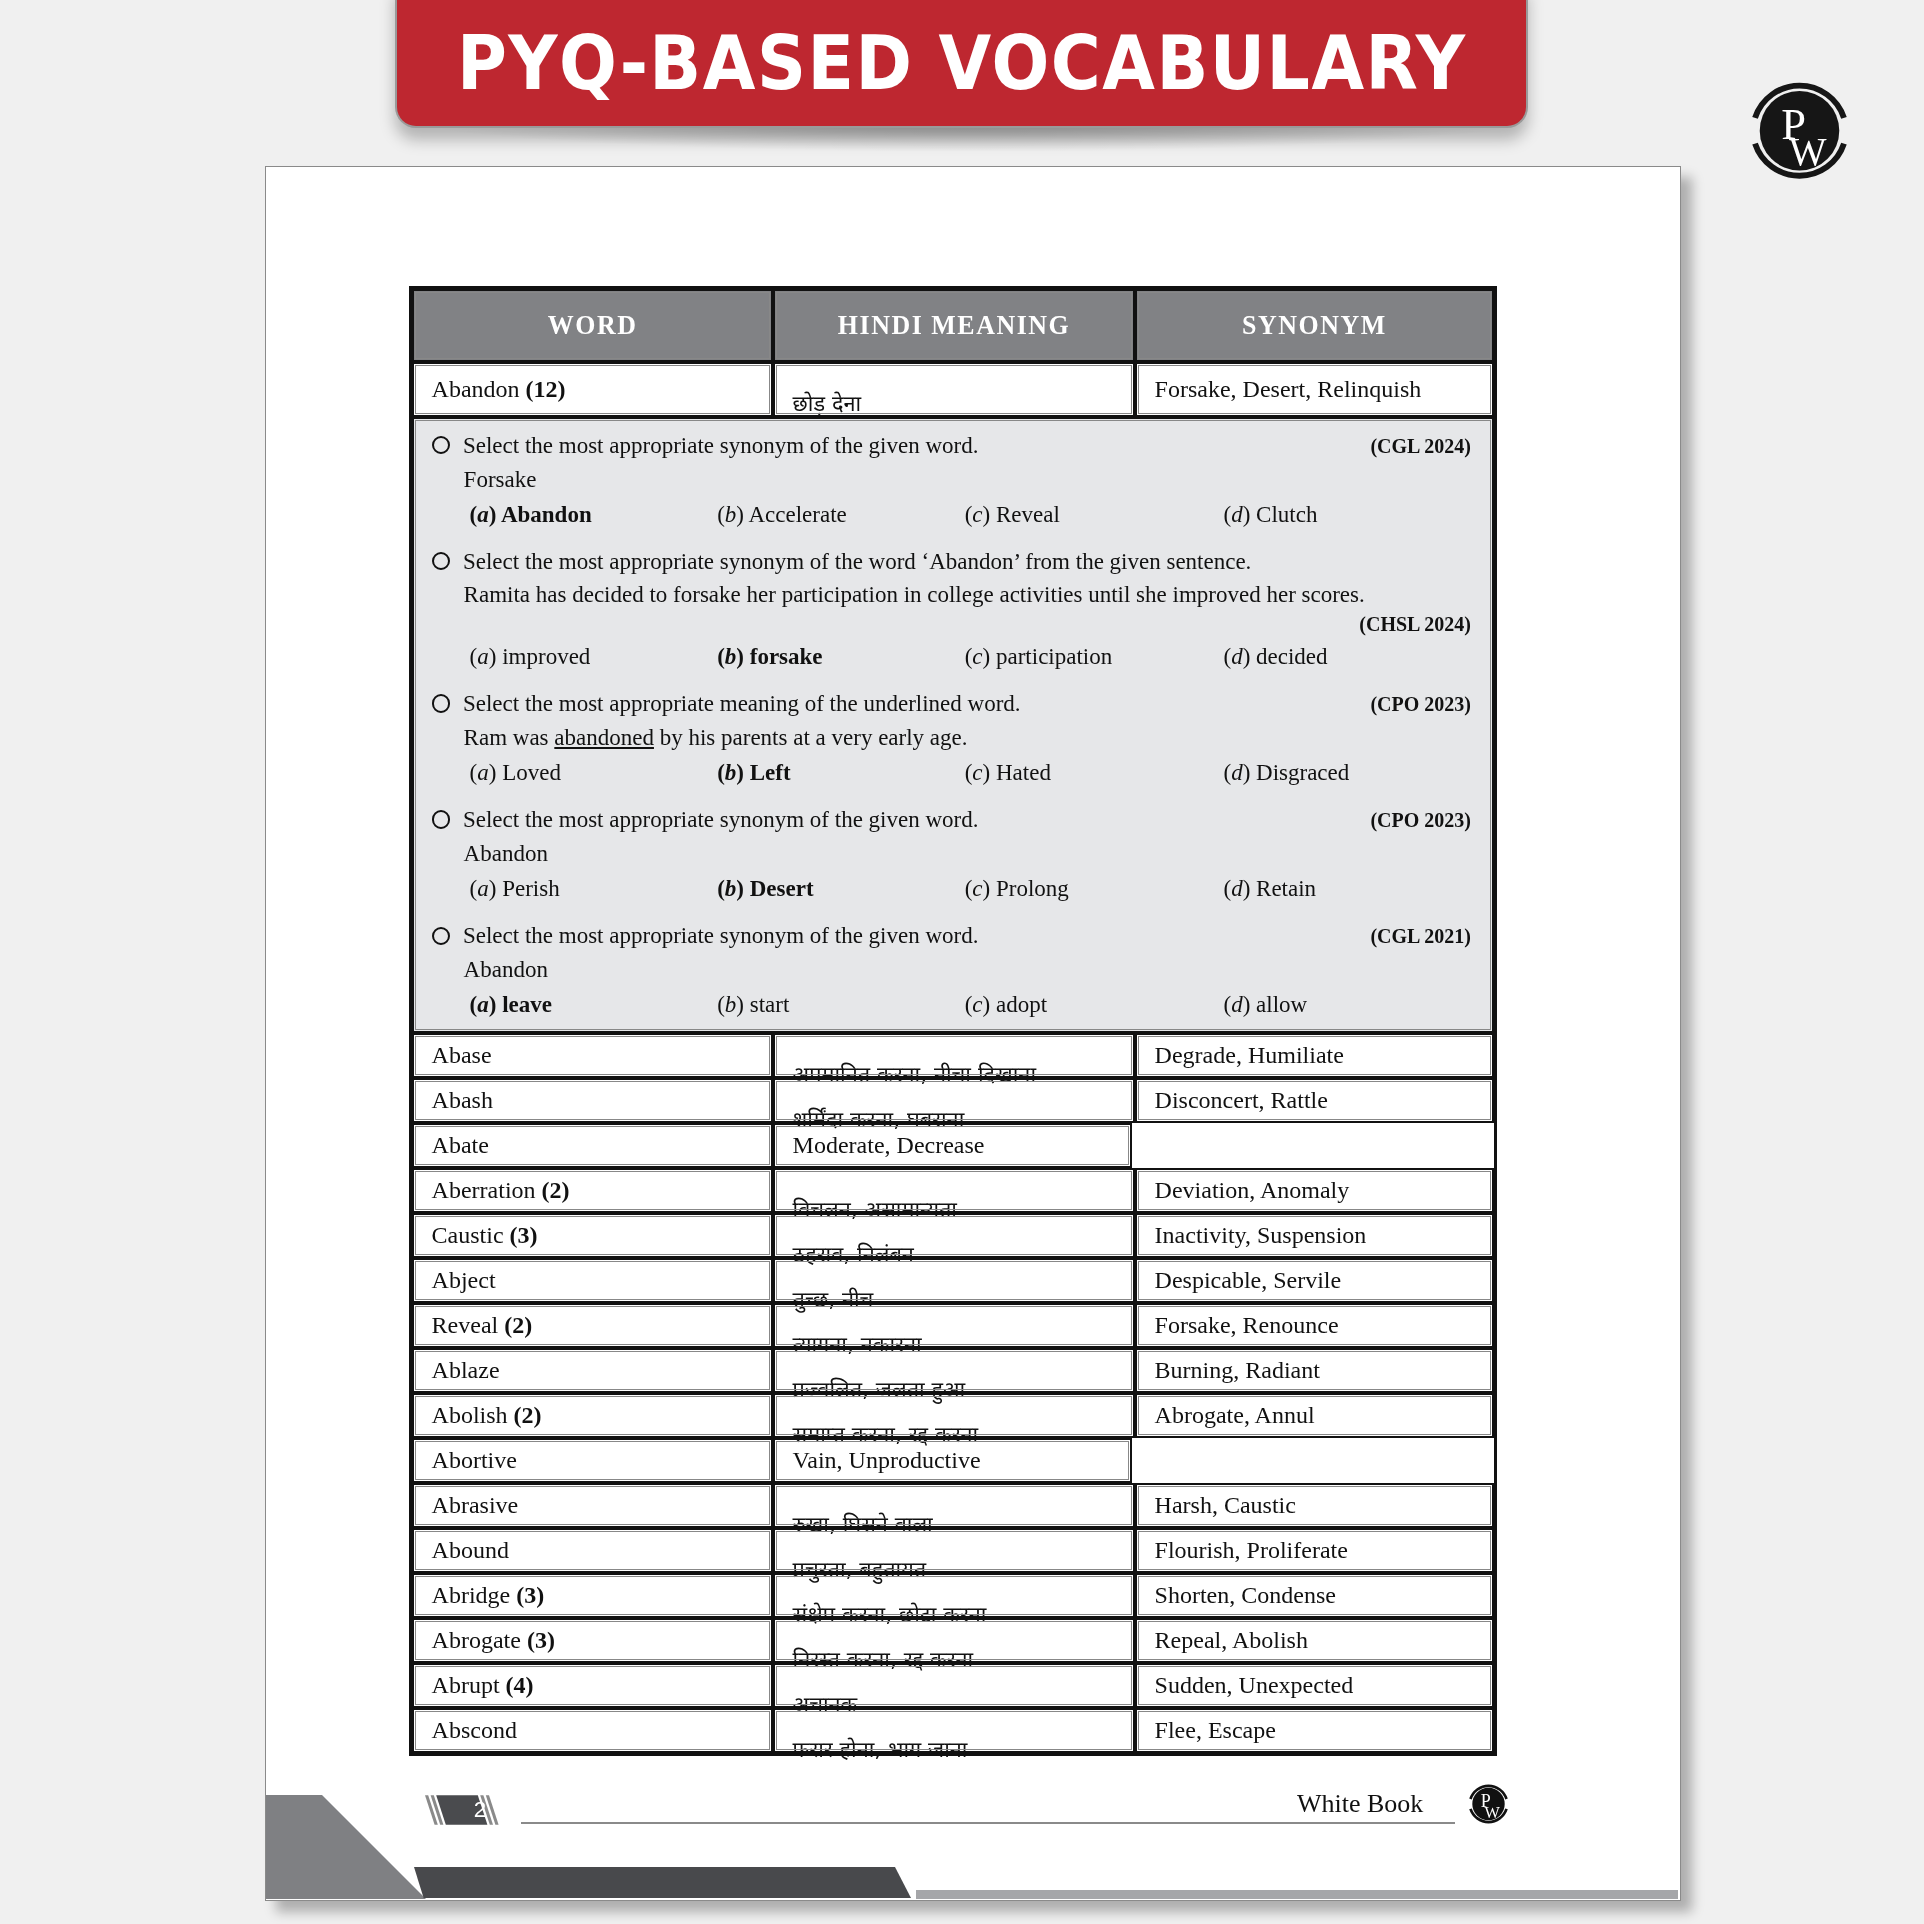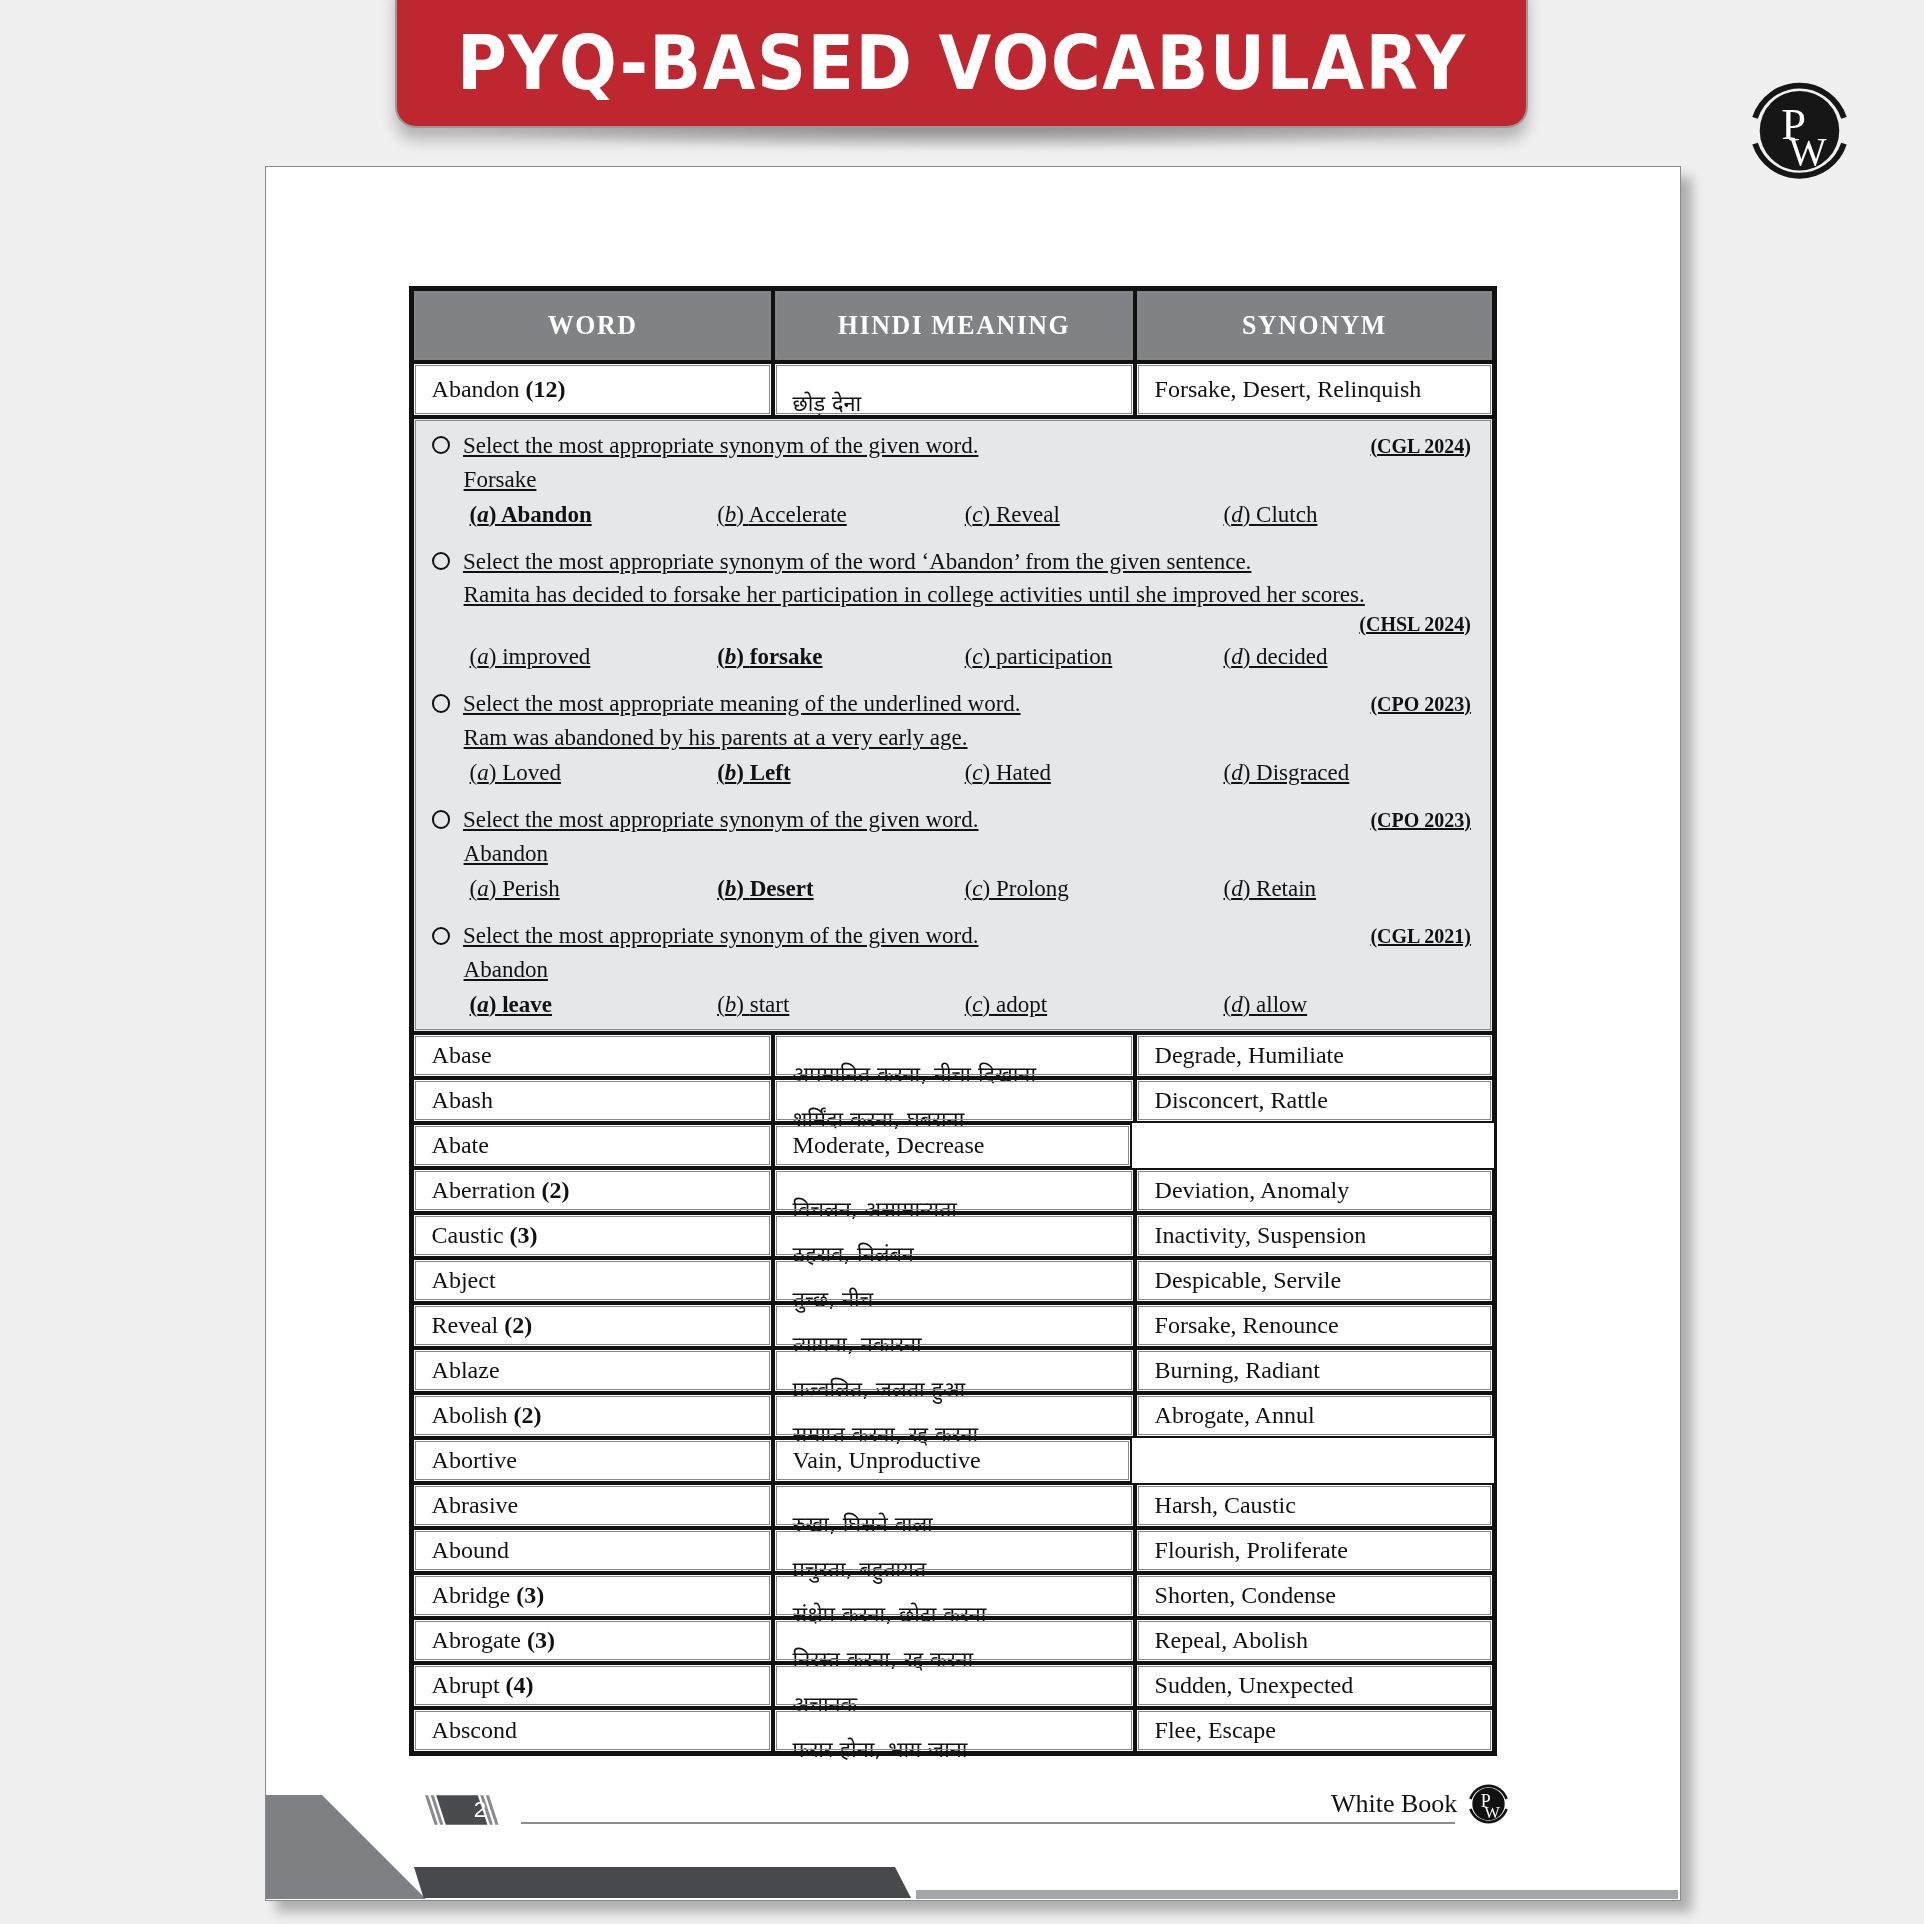--- a/index.html
+++ b/index.html
@@ -77,21 +77,21 @@
   .hindi { font-family: "DejaVu Sans", "Liberation Sans", sans-serif; font-size: 21.7px; align-self: flex-start; padding-top: 24px; }
   
   .qblock {
     background: #e6e7e9;
     border: 2.4px solid #111;
     outline: 1.6px solid #888; outline-offset: -4.8px;
     box-sizing: border-box;
     padding: 9.6px 21px 6.4px 17.6px;
     font-size: 23px;
   }
-  .q { margin-bottom: 11.2px; text-decoration: underline; }
+  .q { margin-bottom: 11.2px; }
   .q-line { display: flex; align-items: baseline; line-height: 33px; }
   .bullet {
     width: 14.4px; height: 14.4px; border: 2.4px solid #111; border-radius: 50%;
     display: inline-block; margin-right: 13px; flex: 0 0 auto;
     position: relative; top: 1.6px;
   }
   .q-text { flex: 1; }
   .q-src { font-weight: bold; font-size: 20px; white-space: nowrap; }
   .q-sub { padding-left: 32px; line-height: 33px; }
   .q-src-line { text-align: right; font-weight: bold; font-size: 20px; line-height: 27px; }
@@ -112,21 +112,21 @@
   .pg-num {
     position: absolute; left: 459px; top: 1795px; width: 42px; height: 30px;
     color: #fff; font-family: "Liberation Sans", sans-serif; font-size: 22.5px;
     display: flex; align-justify: center; align-items: center; justify-content: center;
   }
   .foot-rule {
     position: absolute; left: 521px; top: 1822px; width: 934px; height: 2.4px;
     background: #8a8a8a;
   }
   .white-book {
-    position: absolute; left: 1331px; top: 1789px; font-size: 26px; color: #111;
+    position: absolute; left: 1297px; top: 1789px; font-size: 26px; color: #111;
   }
   .foot-logo { position: absolute; left: 1466px; top: 1781px; width: 45px; height: 45px; }
   .foot-dark {
     position: absolute; left: 414px; top: 1867px; width: 497px; height: 31px;
     background: #48494c;
     clip-path: polygon(0 0, 481px 0, 497px 100%, 9.6px 100%);
   }
   .foot-light {
     position: absolute; left: 916px; top: 1890px; width: 762px; height: 8.8px;
     background: #a5a6a9;

